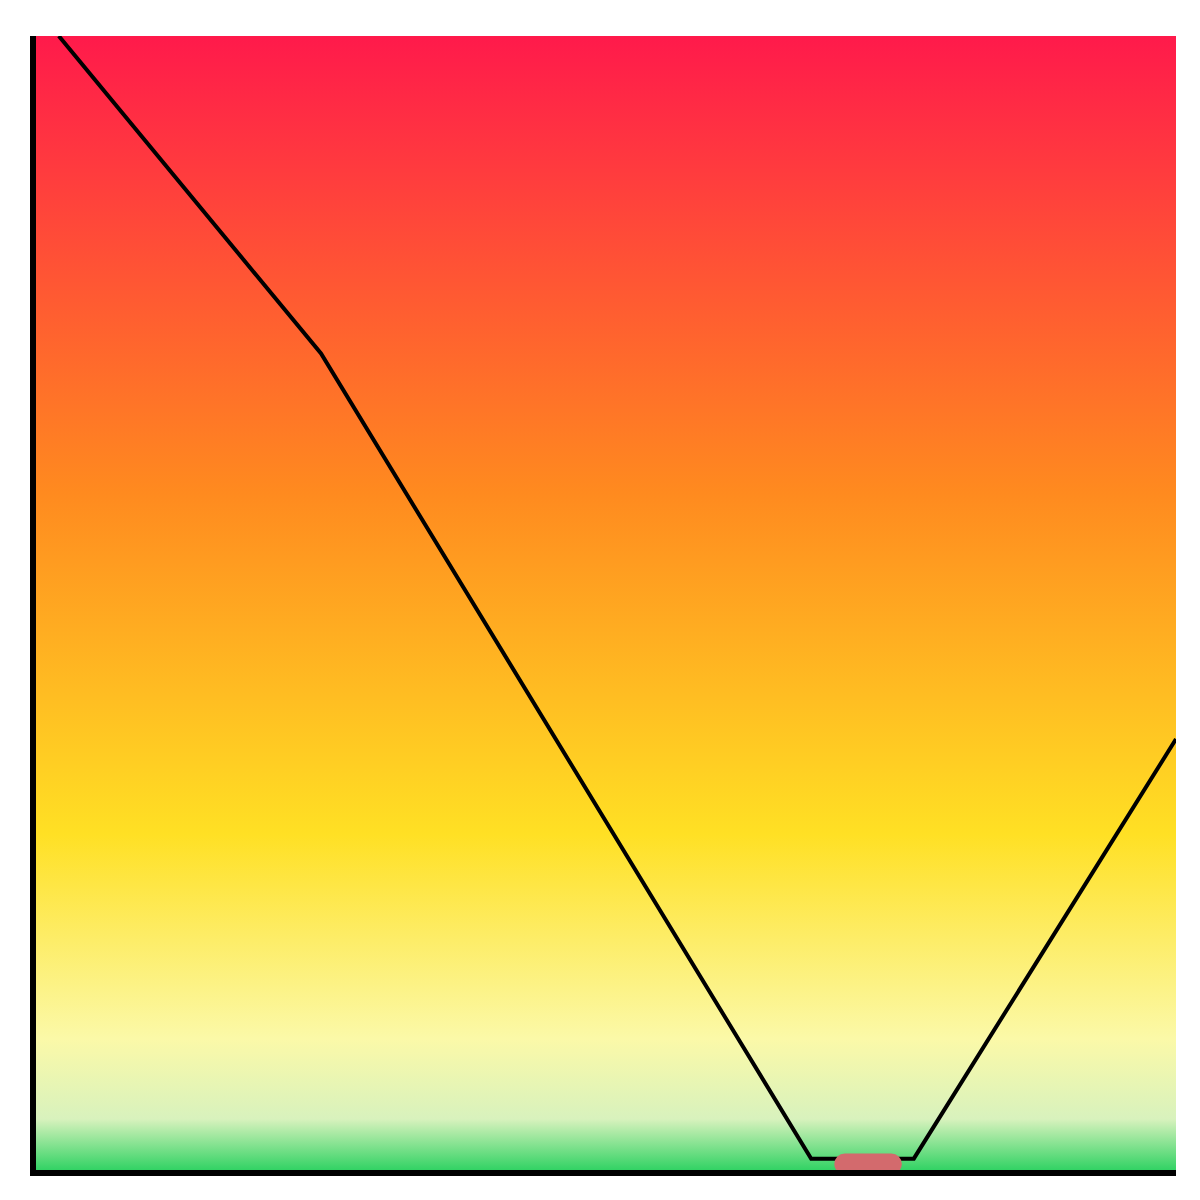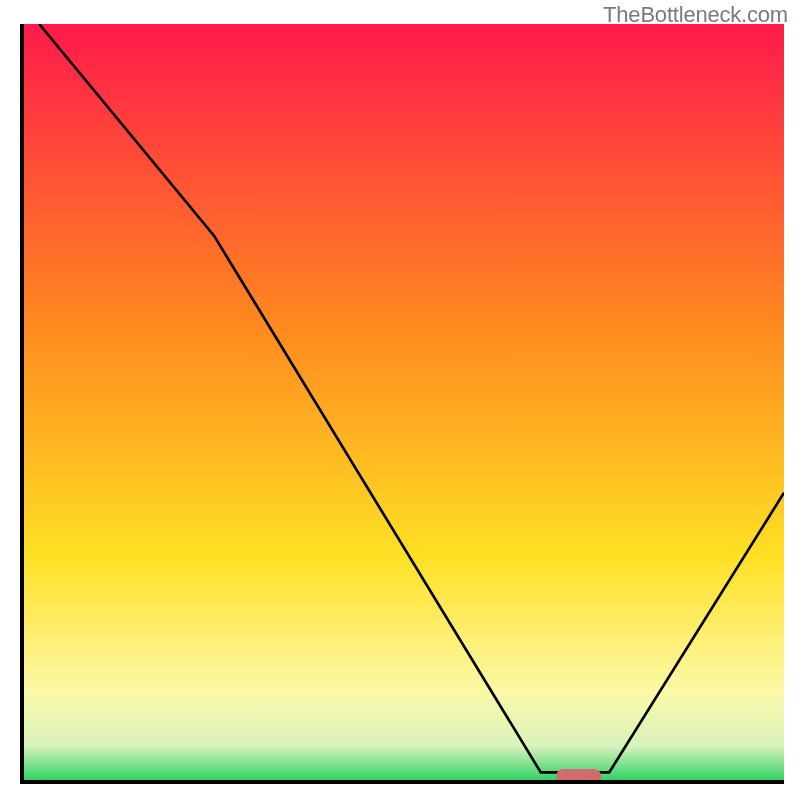--- a/index.html
+++ b/index.html
@@ -53,21 +53,20 @@
     width: 46px;
     border-radius: 8px;
     z-index: 3;
   }
 </style>
 </head>
 <body>
 
 <div class="chart-container">
 
-  <div class="watermark">TheBottleneck.com</div>
 
   <div class="plot-area">
 
     <svg class="gradient-bg" viewBox="0 0 100 100" preserveAspectRatio="none">
       <defs>
         <linearGradient id="bg-grad" x1="0" y1="0" x2="0" y2="1">
         <stop offset="0%" stop-color="#ff1a4b"></stop>
             <stop offset="40%" stop-color="#ff8a1f"></stop>
             <stop offset="70%" stop-color="#ffe024"></stop>
             <stop offset="88%" stop-color="#fbf9a8"></stop>

